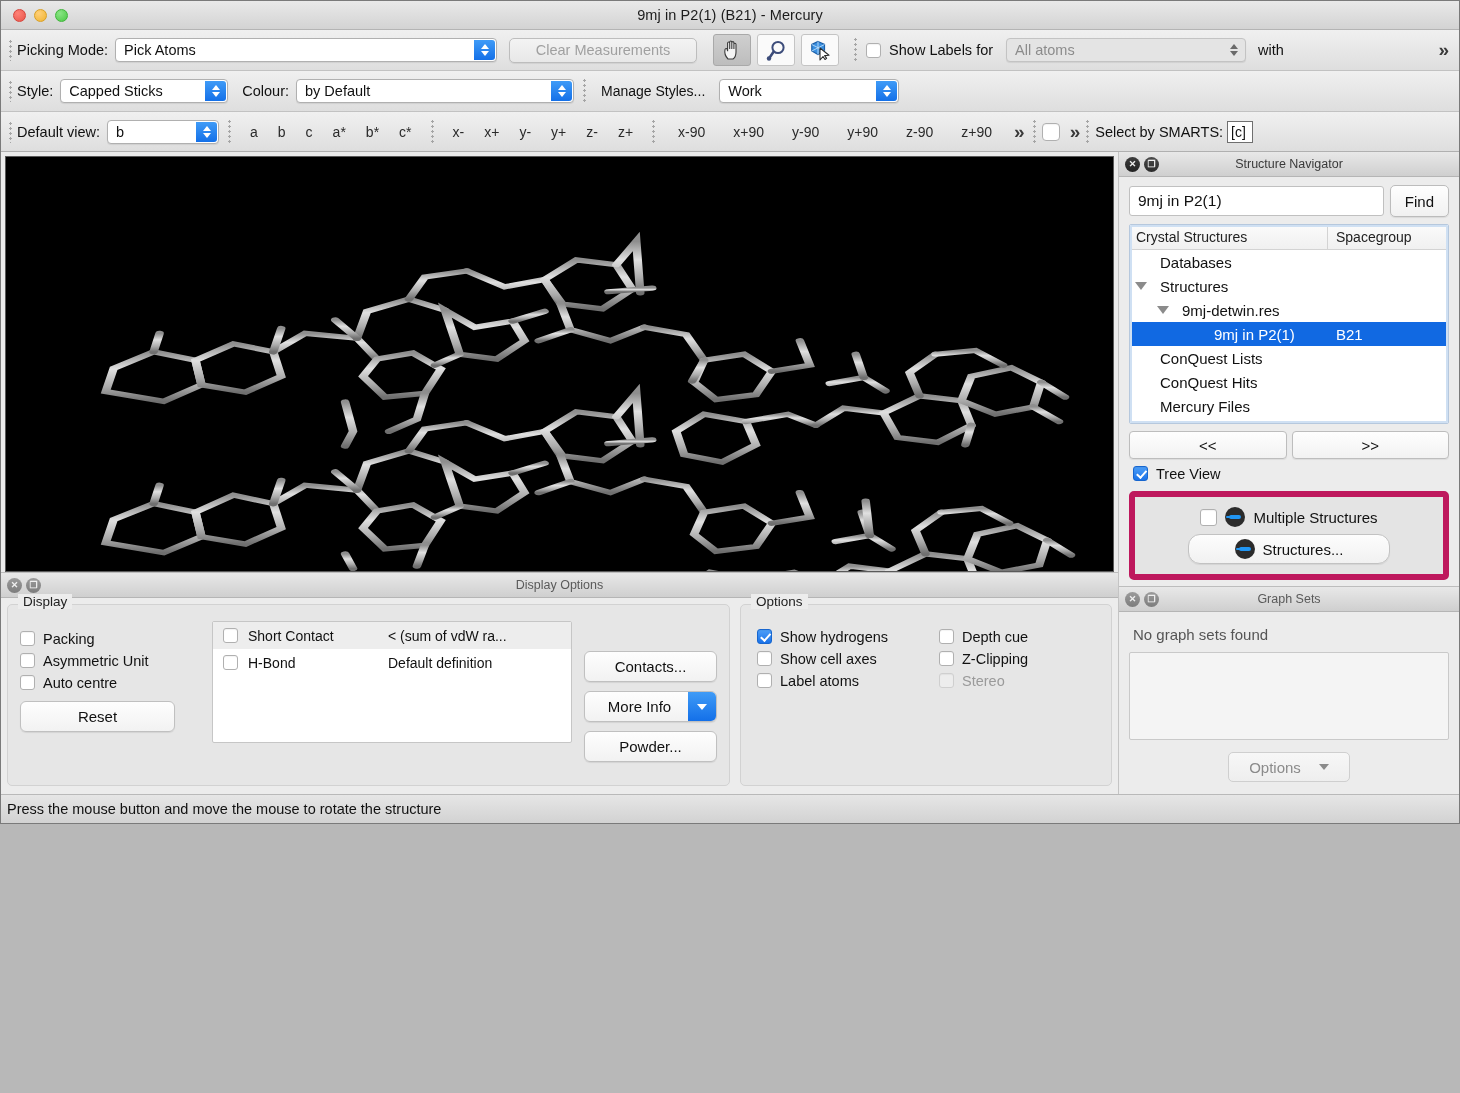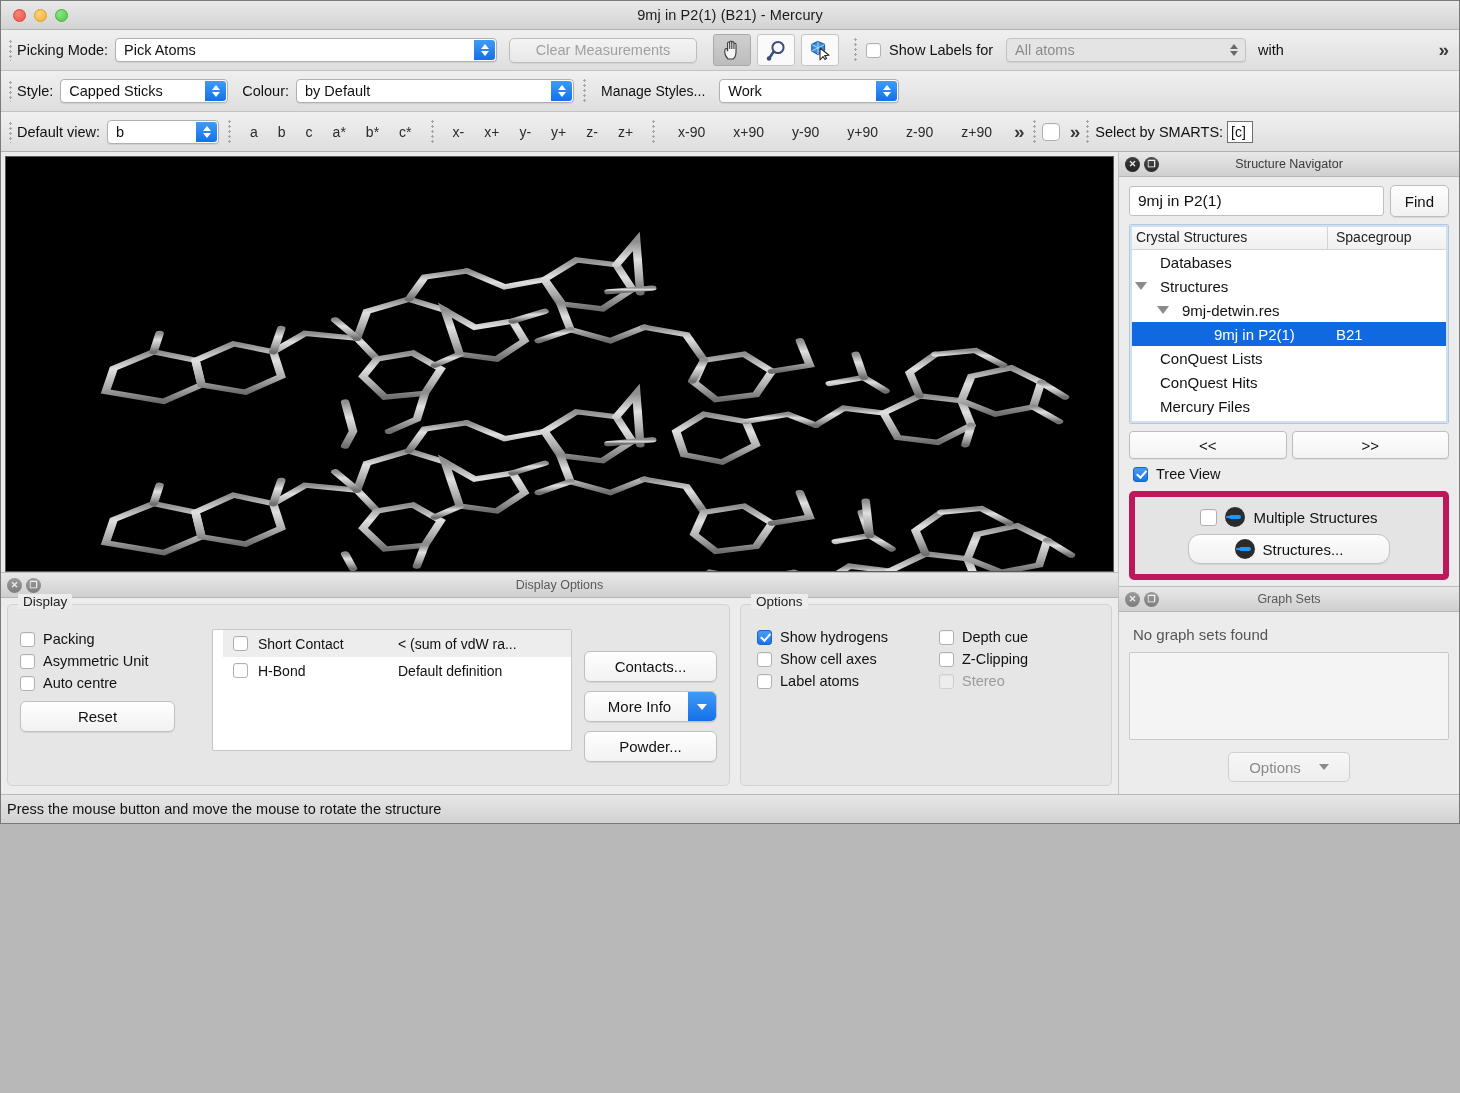--- a/index.html
+++ b/index.html
@@ -137,21 +137,21 @@
   
   .dispopts{
     background:#ececec;display:flex;padding:6px 6px 8px 6px;box-sizing:border-box;
     height:196px;min-height:196px;gap:10px;
   }
   .groupbox{position:relative;border:1px solid #d2d2d2;border-radius:5px;background:#e6e6e6;box-sizing:border-box;}
   .group-title{
     position:absolute;top:-11px;left:10px;background:#ececec;padding:0 5px;
     font-size:13.5px;color:#222;
   }
-  .chkrow{display:flex;align-items:center;gap:8px;font-size:14.5px;color:#111;margin-bottom:6px;}
+  .chkrow{display:flex;gap:8px;font-size:14.5px;color:#111;margin-bottom:6px;}
   .chkrow.dimtxt{color:#9a9a9a;}
   .contacts-table{
     background:#fff;border:1px solid #c6c6c6;border-radius:2px;
     font-size:14px;color:#111;box-sizing:border-box;overflow:hidden;
   }
   .ct-row{display:flex;align-items:center;height:27px;padding-left:10px;box-sizing:border-box;gap:10px;}
   .ct-row.alt{background:#ededed;}
   .ct-name{width:130px;}
   .ct-def{flex:1;white-space:nowrap;overflow:hidden;}
   .btncol{display:flex;flex-direction:column;gap:9px;justify-content:flex-start;padding-top:30px;}
@@ -498,21 +498,21 @@
               <span class="chk"></span>
               <span>Asymmetric Unit</span>
             </div>
             <div class="chkrow">
               <span class="chk"></span>
               <span>Auto centre</span>
             </div>
             <div class="wbtn" style="width:155px;margin-top:4px;">Reset</div>
           </div>
 
-          <div class="contacts-table" style="flex:1;margin-top:8px;height:122px;padding-left:10px;">
+          <div class="contacts-table" style="flex:1;height:122px;">
             <div class="ct-row alt">
               <span class="chk"></span>
               <span class="ct-name">Short Contact</span>
               <span class="ct-def">&lt; (sum of vdW ra...</span>
             </div>
             <div class="ct-row">
               <span class="chk"></span>
               <span class="ct-name">H-Bond</span>
               <span class="ct-def">Default definition</span>
             </div>

